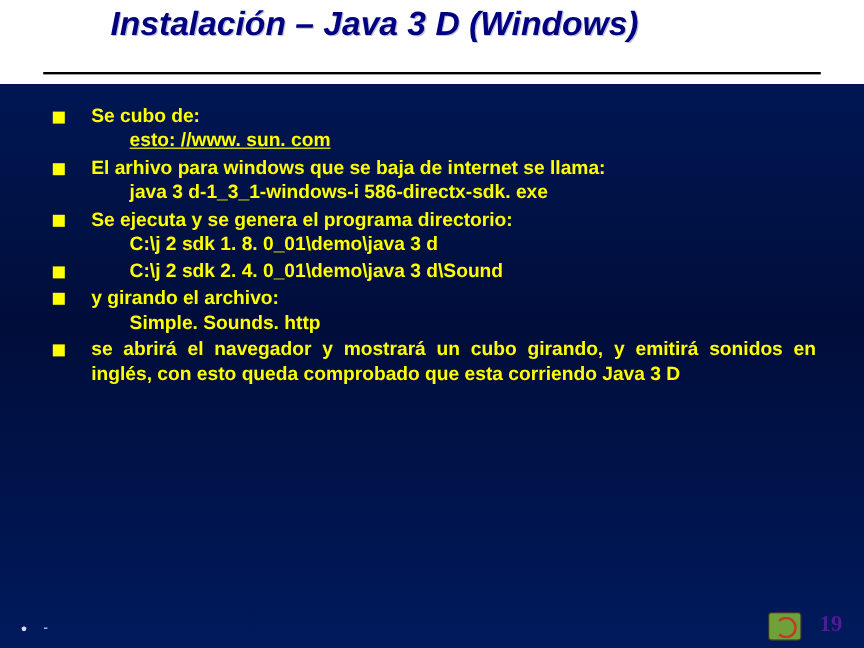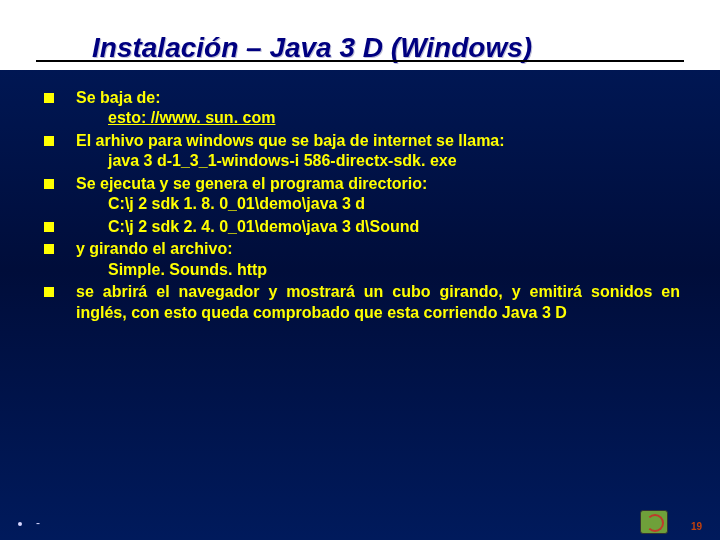--- a/index.html
+++ b/index.html
@@ -10,21 +10,21 @@
     color:#ffff00;
     overflow:hidden;
     position:relative;
   }
   .title{
     color:#000080;
     background:transparent;
     font-size:28px;
     font-weight:bold;
     font-style:italic;
-    padding:32px 0 8px 92px;
+    padding:4px 0 8px 92px;
     text-shadow:1px 1px 0 #c0c0d8;
     position:relative;
     z-index:2;
   }
   .titlewrap{
     background:#fff;
     height:70px;
     width:720px;
     position:absolute;
     top:0;left:0;
@@ -53,21 +53,21 @@
   .txt{flex:1;text-align:justify}
   .sub{padding-left:32px}
   .und{text-decoration:underline}
   .footer{
     position:absolute;
     bottom:0;left:0;width:720px;height:34px;
   }
   .pagenum{
     position:absolute;
     right:18px;bottom:8px;
-    color:#c2410c;font-size:10px;font-weight:bold;
+    color:#4c1d95;font-size:19px;font-weight:bold;font-family:Liberation Serif, serif;
   }
   .logo{
     position:absolute;
     right:52px;bottom:6px;
     width:26px;height:22px;
     background:#6fa03a;
     border:1px solid #333;
     border-radius:3px;
   }
   .logo::after{
@@ -92,21 +92,21 @@
 <body>
 
 <div class="titlewrap"></div>
 <div class="title">Instalación – Java 3 D (Windows)</div>
 <div class="hr"></div>
 
 <div class="content" id="content">
     <div class="item">
       <div class="bullet"></div>
       <div class="txt">
-        <div>Se baja de:</div>
+        <div>Se cubo de:</div>
         <div class="sub und">esto: //www. sun. com</div>
       </div>
     </div>
     <div class="item">
       <div class="bullet"></div>
       <div class="txt">
         <div>El arhivo para windows que se baja de internet se llama:</div>
         <div class="sub">java 3 d-1_3_1-windows-i 586-directx-sdk. exe</div>
       </div>
     </div>

